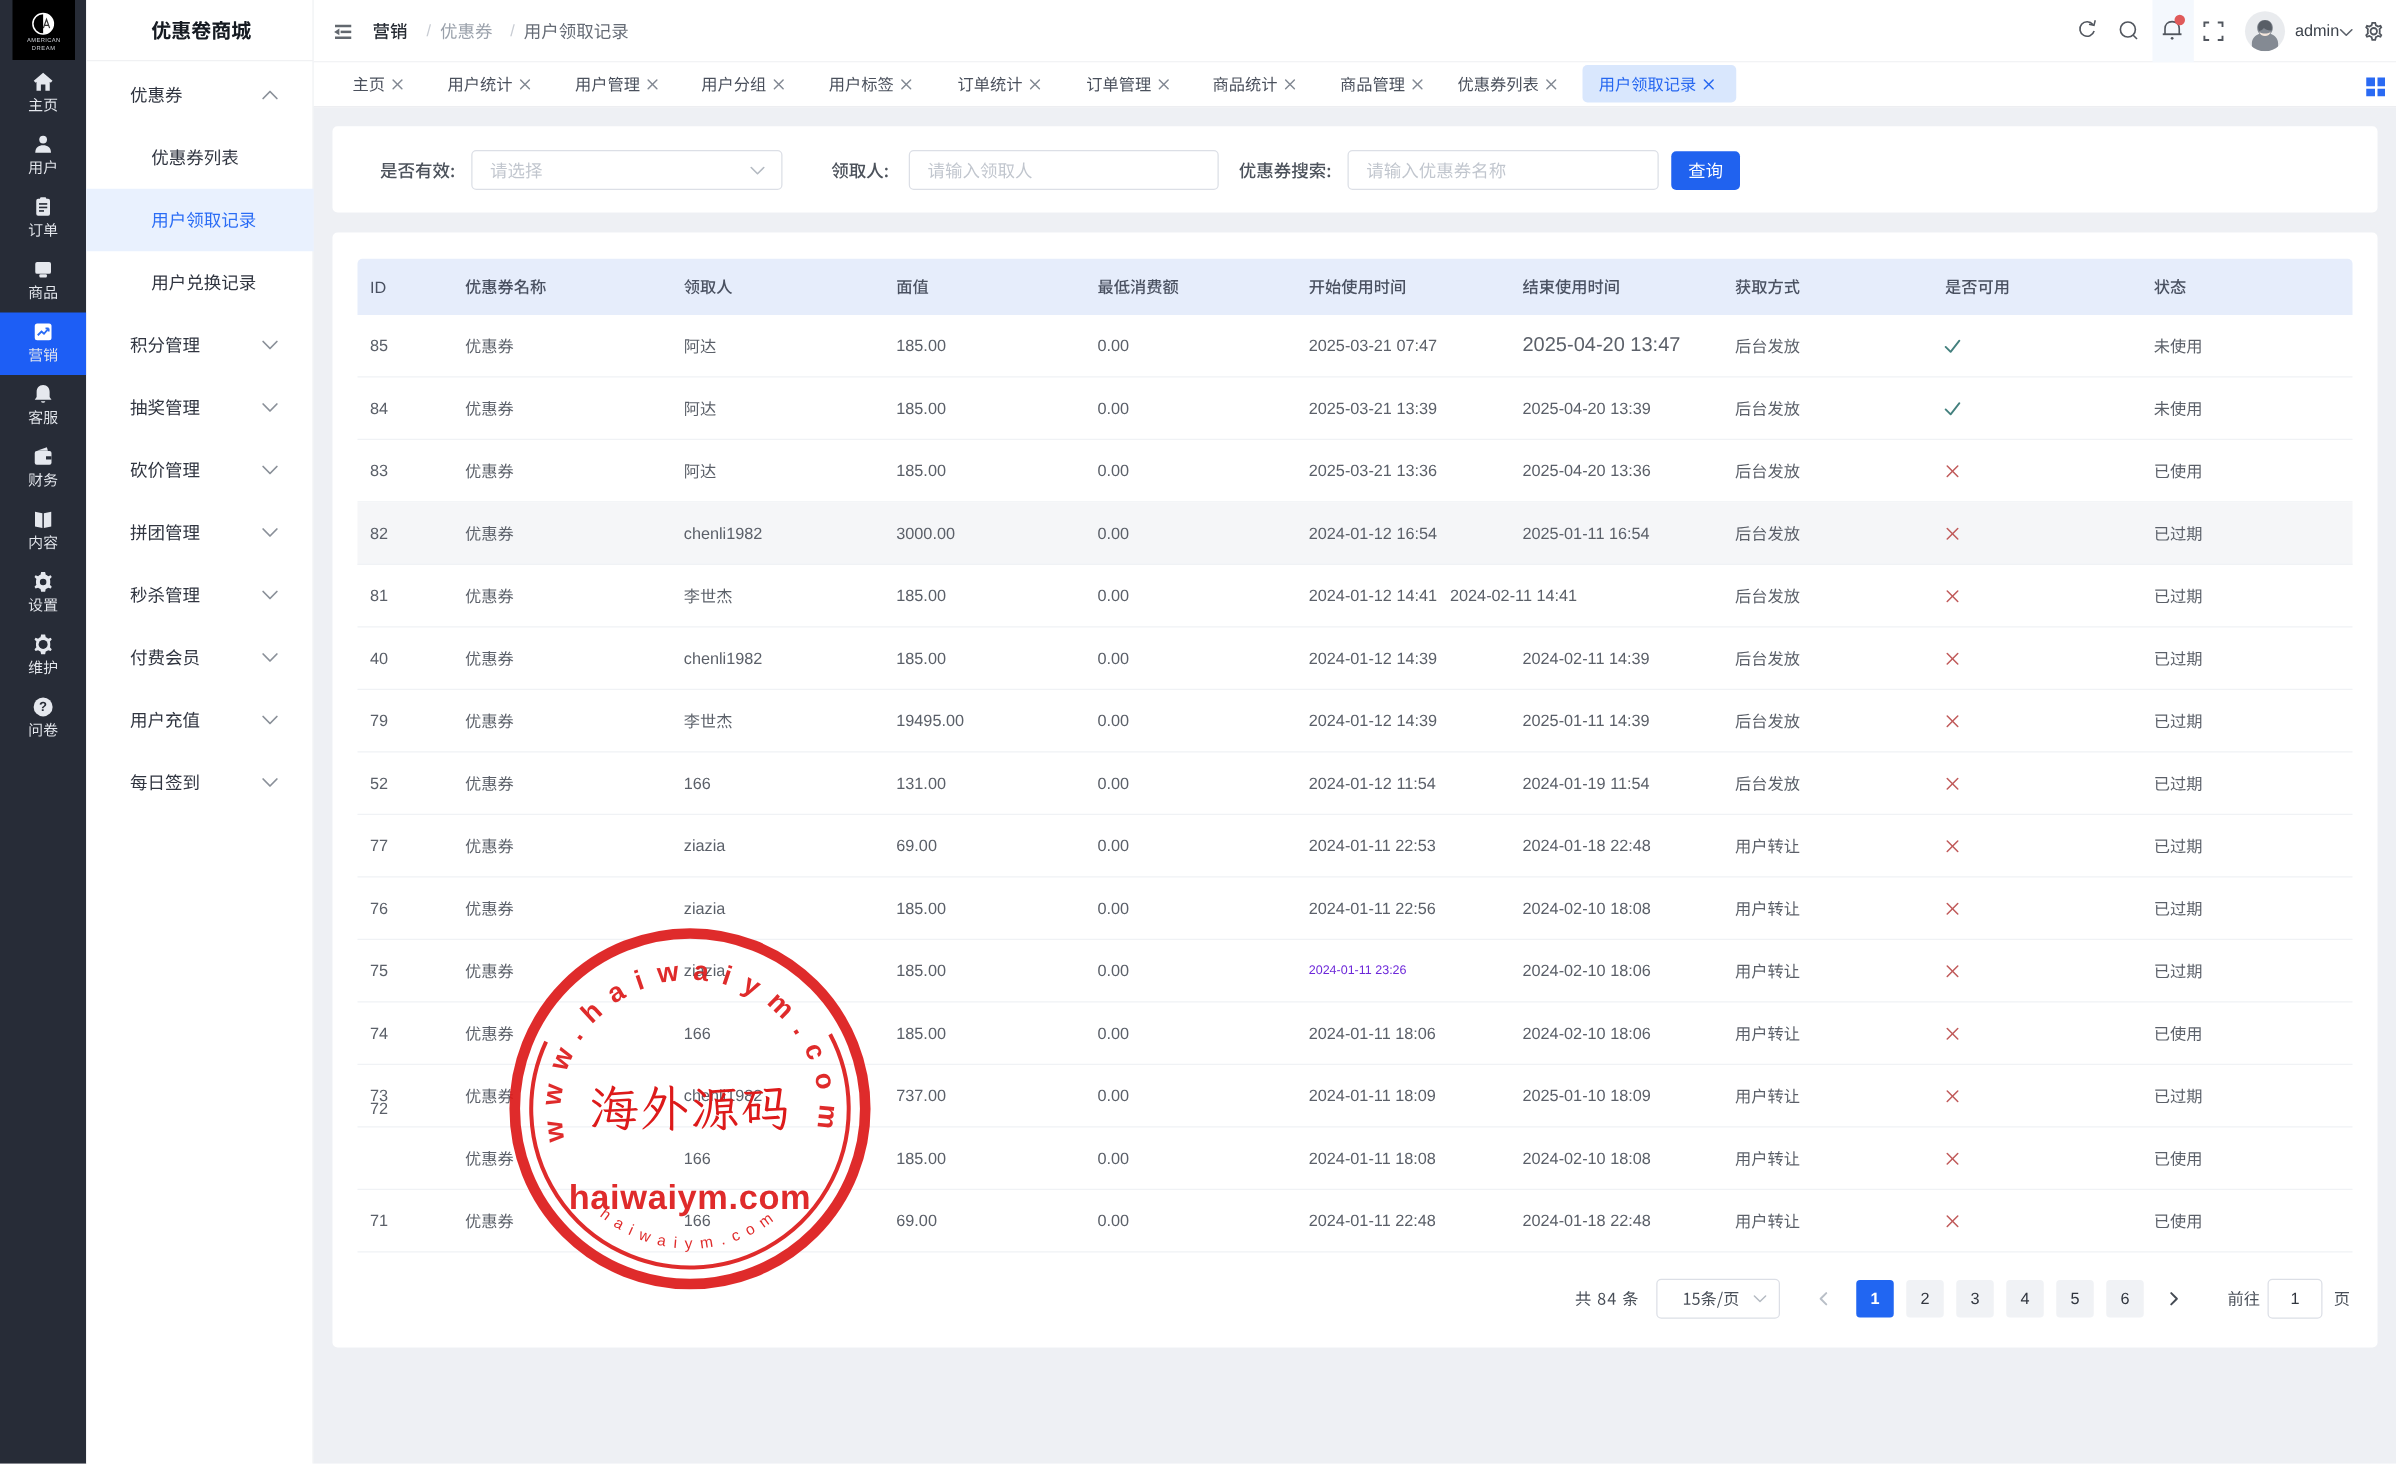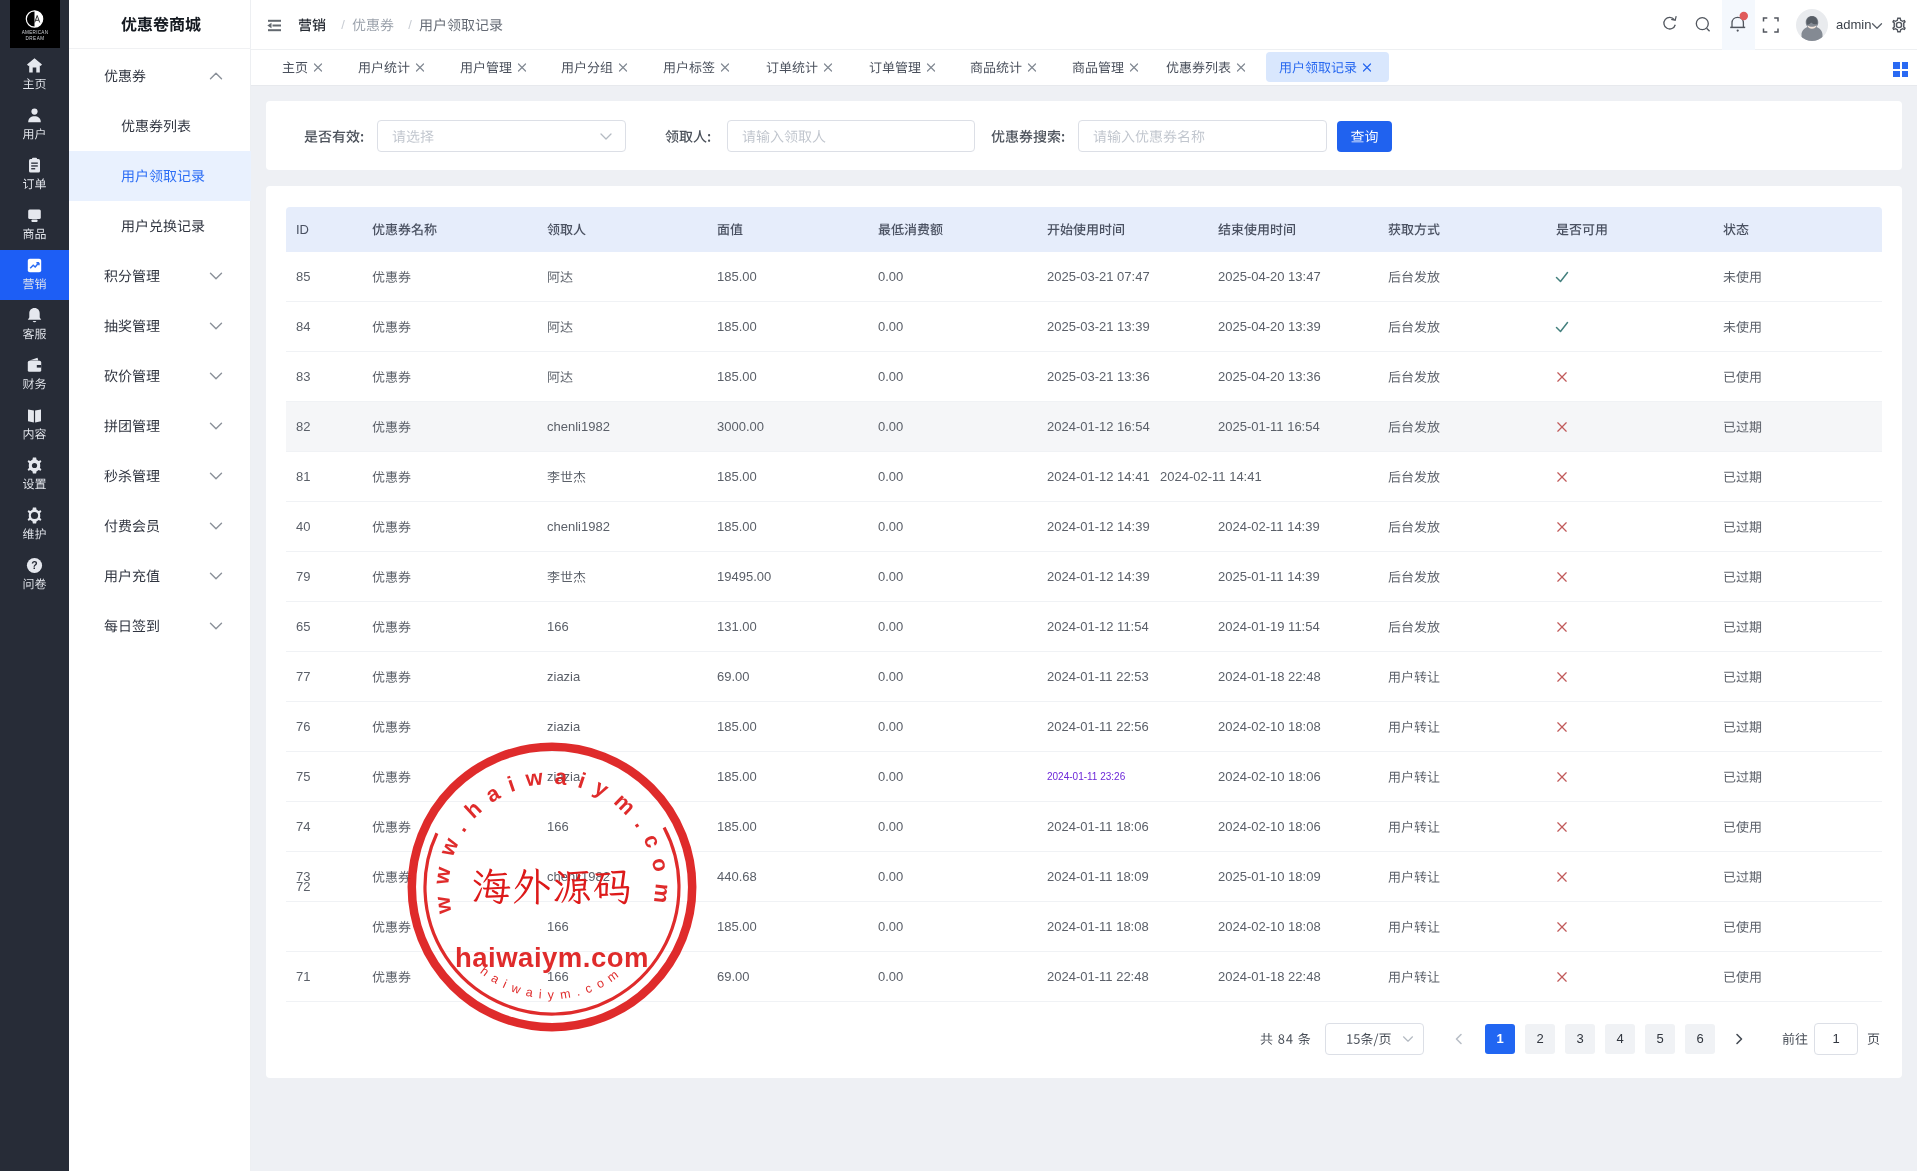--- a/index.html
+++ b/index.html
@@ -84,21 +84,21 @@
 <div style="position:absolute;left:1078px;top:120px;width:249px;height:32px;background:#fff;border:1px solid #dcdfe6;border-radius:4px;box-sizing:border-box"></div>
 <div style="position:absolute;left:1337px;top:121px;width:55px;height:31px;background:#2062ef;border-radius:4px"></div>
 <div style="position:absolute;left:266px;top:186px;width:1636px;height:892px;background:#fff;border-radius:4px"></div>
 <div style="position:absolute;left:286px;top:207px;width:1596px;height:45px;background:#e6edfb;border-radius:4px 4px 0 0"></div>
 <div style="position:absolute;left:296px;top:207px;line-height:45px;font-size:13px;color:#4a5161">ID</div>
 <div style="position:absolute;left:286px;top:301px;width:1596px;height:1px;background:#f0f2f5"></div>
 <div style="position:absolute;left:296px;top:252px;line-height:50px;font-size:13px;color:#5b6069">85</div>
 <div style="position:absolute;left:717px;top:252px;line-height:50px;font-size:13px;color:#5b6069">185.00</div>
 <div style="position:absolute;left:878px;top:252px;line-height:50px;font-size:13px;color:#5b6069">0.00</div>
 <div style="position:absolute;left:1047px;top:252px;line-height:50px;font-size:13px;color:#5b6069">2025-03-21 07:47</div>
-<div style="position:absolute;left:1218px;top:252px;line-height:50px;font-size:13px;color:#5b6069">2025-04-20 13:47</div>
+<div style="position:absolute;left:1218px;top:252px;line-height:50px;font-size:16px;color:#5b6069">2025-04-20 13:47</div>
 <div style="position:absolute;left:286px;top:351px;width:1596px;height:1px;background:#f0f2f5"></div>
 <div style="position:absolute;left:296px;top:302px;line-height:50px;font-size:13px;color:#5b6069">84</div>
 <div style="position:absolute;left:717px;top:302px;line-height:50px;font-size:13px;color:#5b6069">185.00</div>
 <div style="position:absolute;left:878px;top:302px;line-height:50px;font-size:13px;color:#5b6069">0.00</div>
 <div style="position:absolute;left:1047px;top:302px;line-height:50px;font-size:13px;color:#5b6069">2025-03-21 13:39</div>
 <div style="position:absolute;left:1218px;top:302px;line-height:50px;font-size:13px;color:#5b6069">2025-04-20 13:39</div>
 <div style="position:absolute;left:286px;top:401px;width:1596px;height:1px;background:#f0f2f5"></div>
 <div style="position:absolute;left:296px;top:352px;line-height:50px;font-size:13px;color:#5b6069">83</div>
 <div style="position:absolute;left:717px;top:352px;line-height:50px;font-size:13px;color:#5b6069">185.00</div>
 <div style="position:absolute;left:878px;top:352px;line-height:50px;font-size:13px;color:#5b6069">0.00</div>
@@ -125,21 +125,21 @@
 <div style="position:absolute;left:878px;top:502px;line-height:50px;font-size:13px;color:#5b6069">0.00</div>
 <div style="position:absolute;left:1047px;top:502px;line-height:50px;font-size:13px;color:#5b6069">2024-01-12 14:39</div>
 <div style="position:absolute;left:1218px;top:502px;line-height:50px;font-size:13px;color:#5b6069">2024-02-11 14:39</div>
 <div style="position:absolute;left:286px;top:601px;width:1596px;height:1px;background:#f0f2f5"></div>
 <div style="position:absolute;left:296px;top:552px;line-height:50px;font-size:13px;color:#5b6069">79</div>
 <div style="position:absolute;left:717px;top:552px;line-height:50px;font-size:13px;color:#5b6069">19495.00</div>
 <div style="position:absolute;left:878px;top:552px;line-height:50px;font-size:13px;color:#5b6069">0.00</div>
 <div style="position:absolute;left:1047px;top:552px;line-height:50px;font-size:13px;color:#5b6069">2024-01-12 14:39</div>
 <div style="position:absolute;left:1218px;top:552px;line-height:50px;font-size:13px;color:#5b6069">2025-01-11 14:39</div>
 <div style="position:absolute;left:286px;top:651px;width:1596px;height:1px;background:#f0f2f5"></div>
-<div style="position:absolute;left:296px;top:602px;line-height:50px;font-size:13px;color:#5b6069">65</div>
+<div style="position:absolute;left:296px;top:602px;line-height:50px;font-size:13px;color:#5b6069">52</div>
 <div style="position:absolute;left:547px;top:602px;line-height:50px;font-size:13px;color:#5b6069">166</div>
 <div style="position:absolute;left:717px;top:602px;line-height:50px;font-size:13px;color:#5b6069">131.00</div>
 <div style="position:absolute;left:878px;top:602px;line-height:50px;font-size:13px;color:#5b6069">0.00</div>
 <div style="position:absolute;left:1047px;top:602px;line-height:50px;font-size:13px;color:#5b6069">2024-01-12 11:54</div>
 <div style="position:absolute;left:1218px;top:602px;line-height:50px;font-size:13px;color:#5b6069">2024-01-19 11:54</div>
 <div style="position:absolute;left:286px;top:701px;width:1596px;height:1px;background:#f0f2f5"></div>
 <div style="position:absolute;left:296px;top:652px;line-height:50px;font-size:13px;color:#5b6069">77</div>
 <div style="position:absolute;left:547px;top:652px;line-height:50px;font-size:13px;color:#5b6069">ziazia</div>
 <div style="position:absolute;left:717px;top:652px;line-height:50px;font-size:13px;color:#5b6069">69.00</div>
 <div style="position:absolute;left:878px;top:652px;line-height:50px;font-size:13px;color:#5b6069">0.00</div>
@@ -162,21 +162,21 @@
 <div style="position:absolute;left:286px;top:851px;width:1596px;height:1px;background:#f0f2f5"></div>
 <div style="position:absolute;left:296px;top:802px;line-height:50px;font-size:13px;color:#5b6069">74</div>
 <div style="position:absolute;left:547px;top:802px;line-height:50px;font-size:13px;color:#5b6069">166</div>
 <div style="position:absolute;left:717px;top:802px;line-height:50px;font-size:13px;color:#5b6069">185.00</div>
 <div style="position:absolute;left:878px;top:802px;line-height:50px;font-size:13px;color:#5b6069">0.00</div>
 <div style="position:absolute;left:1047px;top:802px;line-height:50px;font-size:13px;color:#5b6069">2024-01-11 18:06</div>
 <div style="position:absolute;left:1218px;top:802px;line-height:50px;font-size:13px;color:#5b6069">2024-02-10 18:06</div>
 <div style="position:absolute;left:286px;top:901px;width:1596px;height:1px;background:#f0f2f5"></div>
 <div style="position:absolute;left:296px;top:852px;line-height:50px;font-size:13px;color:#5b6069">73</div>
 <div style="position:absolute;left:547px;top:852px;line-height:50px;font-size:13px;color:#5b6069">chenli1982</div>
-<div style="position:absolute;left:717px;top:852px;line-height:50px;font-size:13px;color:#5b6069">440.68</div>
+<div style="position:absolute;left:717px;top:852px;line-height:50px;font-size:13px;color:#5b6069">737.00</div>
 <div style="position:absolute;left:878px;top:852px;line-height:50px;font-size:13px;color:#5b6069">0.00</div>
 <div style="position:absolute;left:1047px;top:852px;line-height:50px;font-size:13px;color:#5b6069">2024-01-11 18:09</div>
 <div style="position:absolute;left:1218px;top:852px;line-height:50px;font-size:13px;color:#5b6069">2025-01-10 18:09</div>
 <div style="position:absolute;left:286px;top:951px;width:1596px;height:1px;background:#f0f2f5"></div>
 <div style="position:absolute;left:296px;top:862px;line-height:50px;font-size:13px;color:#5b6069">72</div>
 <div style="position:absolute;left:547px;top:902px;line-height:50px;font-size:13px;color:#5b6069">166</div>
 <div style="position:absolute;left:717px;top:902px;line-height:50px;font-size:13px;color:#5b6069">185.00</div>
 <div style="position:absolute;left:878px;top:902px;line-height:50px;font-size:13px;color:#5b6069">0.00</div>
 <div style="position:absolute;left:1047px;top:902px;line-height:50px;font-size:13px;color:#5b6069">2024-01-11 18:08</div>
 <div style="position:absolute;left:1218px;top:902px;line-height:50px;font-size:13px;color:#5b6069">2024-02-10 18:08</div>

